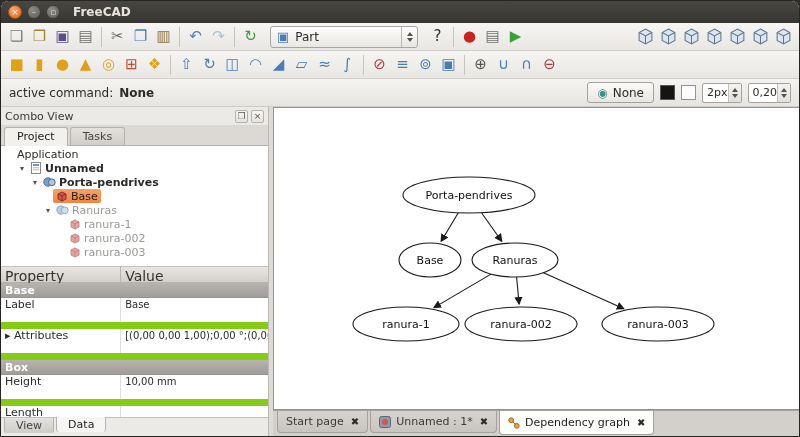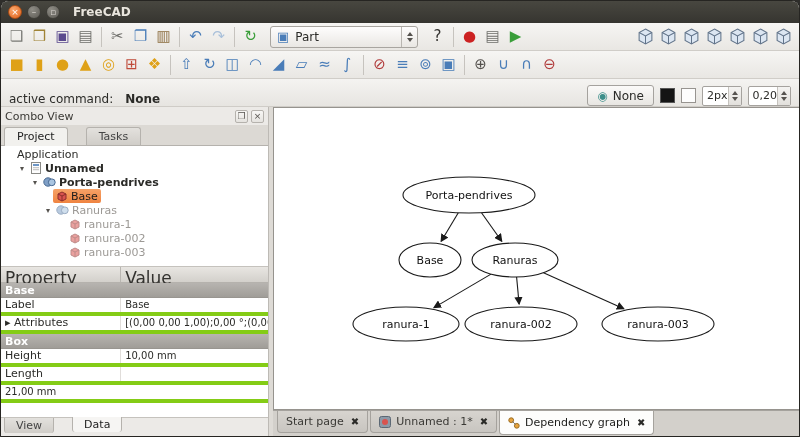--- a/index.html
+++ b/index.html
@@ -17,59 +17,59 @@
   .tb-icon{width:23px;height:23px;display:inline-flex;align-items:center;justify-content:center;font-size:15px;line-height:1;border-radius:3px;cursor:default;flex:0 0 auto}
   .tb-sep{width:1px;height:20px;background:#c6c3be;margin:0 4px;flex:0 0 auto}
   .spacer{flex:1}
   .wb-combo{height:22px;min-width:148px;margin:0 8px;background:linear-gradient(#fefdfd,#e9e7e3);border:1px solid #a8a5a0;border-radius:3px;display:flex;align-items:center;gap:6px;padding:0 0 0 6px;cursor:default}
   .wb-ico{color:#4a7db8;font-size:13px}
   .wb-label{flex:1;font-size:12px}
   .wb-arrows{width:16px;height:100%;border-left:1px solid #b9b6b1;display:flex;flex-direction:column;align-items:center;justify-content:center;gap:2px}
   .arr-up{width:0;height:0;border-left:3px solid transparent;border-right:3px solid transparent;border-bottom:4px solid #55524e}
   .arr-dn{width:0;height:0;border-left:3px solid transparent;border-right:3px solid transparent;border-top:4px solid #55524e}
   
-  .statusbar{height:28px;background:linear-gradient(#f4f3f1,#e7e5e1);border-bottom:1px solid #cfccc7;display:flex;align-items:flex-end;padding:0 8px;gap:12px;flex:0 0 auto}
+  .statusbar{height:28px;background:linear-gradient(#f4f3f1,#e7e5e1);border-bottom:1px solid #cfccc7;display:flex;align-items:center;padding:0 8px;gap:6px;flex:0 0 auto}
   .sb-value{font-weight:bold}
   .sb-right{margin-left:auto;display:flex;align-items:center;gap:6px}
   .filter-btn{height:21px;display:flex;align-items:center;gap:5px;padding:0 9px;border:1px solid #a5a29e;border-radius:3px;background:linear-gradient(#fbfaf9,#e8e6e2);cursor:default}
   .eye{color:#3d8f8a;font-size:12px}
   .swatch{width:15px;height:15px;display:inline-block;cursor:default}
   .swatch.black{background:#141414;border:1px solid #555}
   .swatch.white{background:#fdfdfd;border:1px solid #979490}
   .spin{height:20px;display:flex;align-items:center;background:#fff;border:1px solid #a5a29e;border-radius:2px;padding-left:4px;font-size:11px;cursor:default}
   .spin-arrows{width:13px;height:100%;border-left:1px solid #c5c2bd;display:flex;flex-direction:column;align-items:center;justify-content:center;gap:2px;background:linear-gradient(#f4f3f1,#e2e0dc)}
   
   .main{flex:1;display:flex;min-height:0}
   .left-panel{width:268px;flex:0 0 auto;display:flex;flex-direction:column;background:#5eead4;border-right:1px solid #bdbab5}
   .splitter{width:4px;background:#dedbd6;flex:0 0 auto}
   .right-col{flex:1;display:flex;flex-direction:column;min-width:0}
   
   .panel-header{height:18px;display:flex;align-items:center;padding:0 4px;font-size:11px;color:#3a3935;background:#eceae7}
   .ph-btns{margin-left:auto;display:flex;gap:3px}
   .ph-btn{width:13px;height:13px;display:inline-flex;align-items:center;justify-content:center;font-size:9px;color:#55524e;border:1px solid #b5b2ad;border-radius:2px;background:linear-gradient(#f8f7f5,#e5e3df);cursor:default}
   .panel-tabs{height:21px;display:flex;align-items:flex-end;padding:0 3px;background:#dcd9d4;border-bottom:1px solid #b5b2ad}
-  .panel-tab{padding:2px 12px;font-size:11px;border:1px solid #b5b2ad;border-bottom:none;border-radius:3px 3px 0 0;background:linear-gradient(#e3e1dd,#d0cdc8);margin-right:18px;cursor:default;color:#444}
+  .panel-tab{padding:2px 12px;font-size:11px;border:1px solid #b5b2ad;border-bottom:none;border-radius:3px 3px 0 0;background:linear-gradient(#e3e1dd,#d0cdc8);margin-right:2px;cursor:default;color:#444}
   .panel-tab.active{background:#f2f1ee;position:relative;top:1px;padding-bottom:3px;color:#222}
   .section-header{height:16px;display:flex;align-items:center;padding:0 4px;font-size:11px;background:linear-gradient(#e5e3df,#ccc9c4);border-bottom:1px solid #b5b2ad;color:#33322f}
   .tree{height:121px;background:#fff;overflow:hidden;font-size:11px;border-bottom:1px solid #c5c2bd;padding-top:1px}
   .tree-row{height:14px;display:flex;align-items:center;white-space:nowrap;cursor:default}
   .expander{width:10px;font-size:8px;color:#55524e;text-align:center;flex:0 0 auto}
   .tree-inner{display:inline-flex;align-items:center;gap:3px;padding:0 3px;border-radius:2px;height:14px}
   .tree-inner.bold{font-weight:bold}
   .tree-inner.dim{color:#9c9995}
   .tree-inner.dim .tree-ico{opacity:.55}
   .tree-inner.selected{background:linear-gradient(#f6a267,#ef8441);color:#1d1d1b}
   .tree-ico{display:inline-flex;align-items:center}
   
-  .prop-header{height:16px;display:flex;font-size:17px;background:linear-gradient(#e8e6e2,#d3d0cb);border-bottom:1px solid #b5b2ad;color:#33322f}
+  .prop-header{height:16px;display:flex;font-size:14px;background:linear-gradient(#e8e6e2,#d3d0cb);border-bottom:1px solid #b5b2ad;color:#33322f}
   .prop-header .hc{padding:1px 4px}
   .prop-header .hc.first{width:45%;border-right:1px solid #b9b6b1}
   .prop-body{flex:1;background:#fff;overflow:hidden;font-size:11px}
   .prop-group{height:15px;line-height:15px;padding-left:4px;background:linear-gradient(#b7b4b0,#a09d98);color:#fff;font-weight:bold;border-bottom:1px solid #989590}
-  .prop-row{height:18px;display:flex;border-bottom:4px solid #84cc16;cursor:default}
+  .prop-row{height:31px;display:flex;border-bottom:7px solid #84cc16;cursor:default}
   .prop-cell{padding:0 4px;line-height:14px;white-space:nowrap;overflow:hidden}
   .prop-cell.name{width:45%;border-right:1px solid #e0ddda;color:#2b2b28}
   .prop-cell.value{flex:1;font-size:10px}
   .panel-bottom-tabs{height:19px;display:flex;align-items:flex-start;padding:0 3px;background:#eceae7;border-top:1px solid #c5c2bd;margin-top:auto}
   .panel-tab.small{padding:1px 11px;border-radius:0 0 3px 3px;border-top:none;font-size:11px}
   .panel-tab.small.active{top:-1px;background:#f6f5f3}
   
   .canvas{flex:1;position:relative;background:#fff;border:1px solid #96938e;border-right:none;min-height:0}
   #graph-svg{position:absolute;left:0;top:0}
   .edge{stroke:#1a1a1a;stroke-width:1.1}

